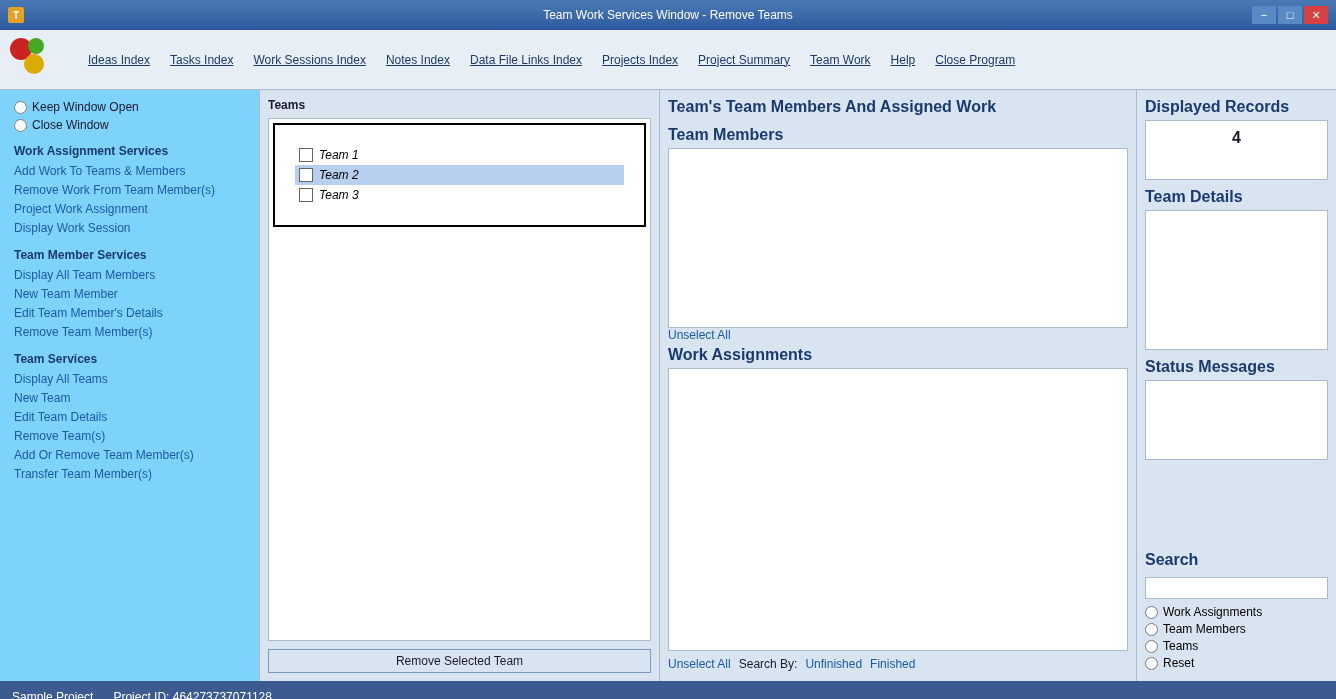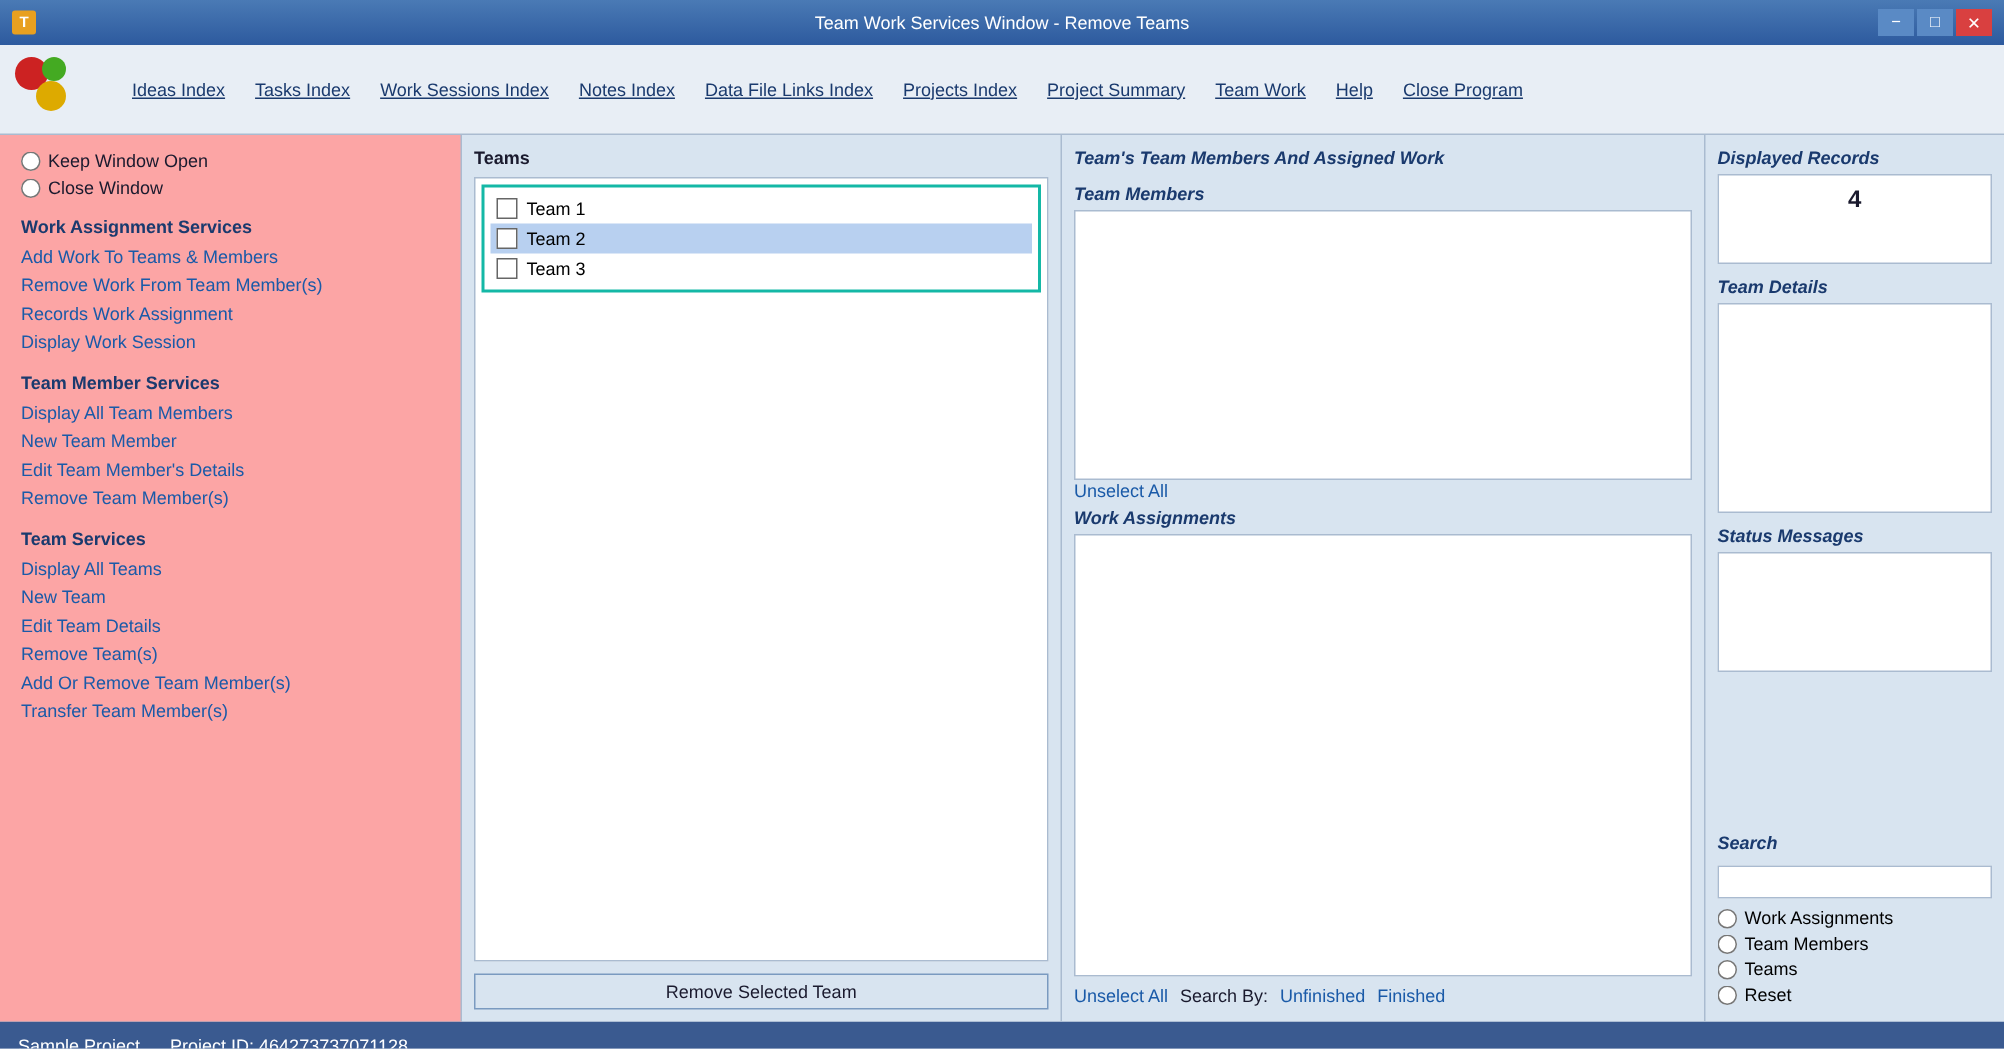--- a/index.html
+++ b/index.html
@@ -81,22 +81,22 @@
 
     
     .main-content {
       display: flex;
       height: calc(699px - 30px - 50px - 28px);
       background: #c8d4e4;
     }
 
     
     .sidebar {
-      width: 308px;
-      background: #fca5a5;
+      width: 260px;
+      background: #7dd3fc;
       padding: 10px 14px;
       border-right: 1px solid #aabbd0;
       flex-shrink: 0;
     }
     .sidebar-radio-group {
       margin-bottom: 12px;
     }
     .radio-item {
       display: flex; align-items: center; gap: 5px;
       margin-bottom: 4px;
@@ -161,23 +161,24 @@
     .team-item.selected { background: #b8d0f0; }
     .team-checkbox {
       width: 14px; height: 14px;
       border: 1px solid #666;
       background: white;
       flex-shrink: 0;
     }
 
     
     .teams-highlight {
-      border: 2px solid #14b8a6;
-      padding: 4px;
+      border: 2px solid #000000;
+      padding: 20px;
       margin-bottom: 4px;
+      font-style: italic;
     }
 
     .remove-btn {
       margin-top: 8px;
       background: #d8e4f0;
       border: 1px solid #7a9ac0;
       padding: 4px 12px;
       font-size: 12px;
       cursor: pointer;
       color: #1a1a2e;
@@ -185,25 +186,24 @@
 
     .team-details-panel {
       flex: 1;
       background: #d8e4f0;
       padding: 8px;
       display: flex;
       flex-direction: column;
       gap: 6px;
     }
     .panel-section-title {
-      font-size: 12px;
+      font-size: 16px;
       font-weight: bold;
       color: #1a3a6e;
       margin-bottom: 4px;
-      font-style: italic;
     }
     .panel-box {
       background: white;
       border: 1px solid #aabbd0;
       flex: 1;
       padding: 4px;
     }
     .unselect-btn {
       font-size: 12px;
       color: #1a5aa8;
@@ -341,21 +341,21 @@
       </label>
       <label class="radio-item">
         <input type="radio" name="windowOption" style="">
         <span class="radio-label">Close Window</span>
       </label>
     </div>
 
     <div class="section-header">Work Assignment Services</div>
     <a class="sidebar-link">Add Work To Teams &amp; Members</a>
     <a class="sidebar-link">Remove Work From Team Member(s)</a>
-    <a class="sidebar-link">Records Work Assignment</a>
+    <a class="sidebar-link">Project Work Assignment</a>
     <a class="sidebar-link">Display Work Session</a>
 
     <div class="section-header">Team Member Services</div>
     <a class="sidebar-link">Display All Team Members</a>
     <a class="sidebar-link">New Team Member</a>
     <a class="sidebar-link">Edit Team Member's Details</a>
     <a class="sidebar-link">Remove Team Member(s)</a>
 
     <div class="section-header">Team Services</div>
     <a class="sidebar-link">Display All Teams</a>

